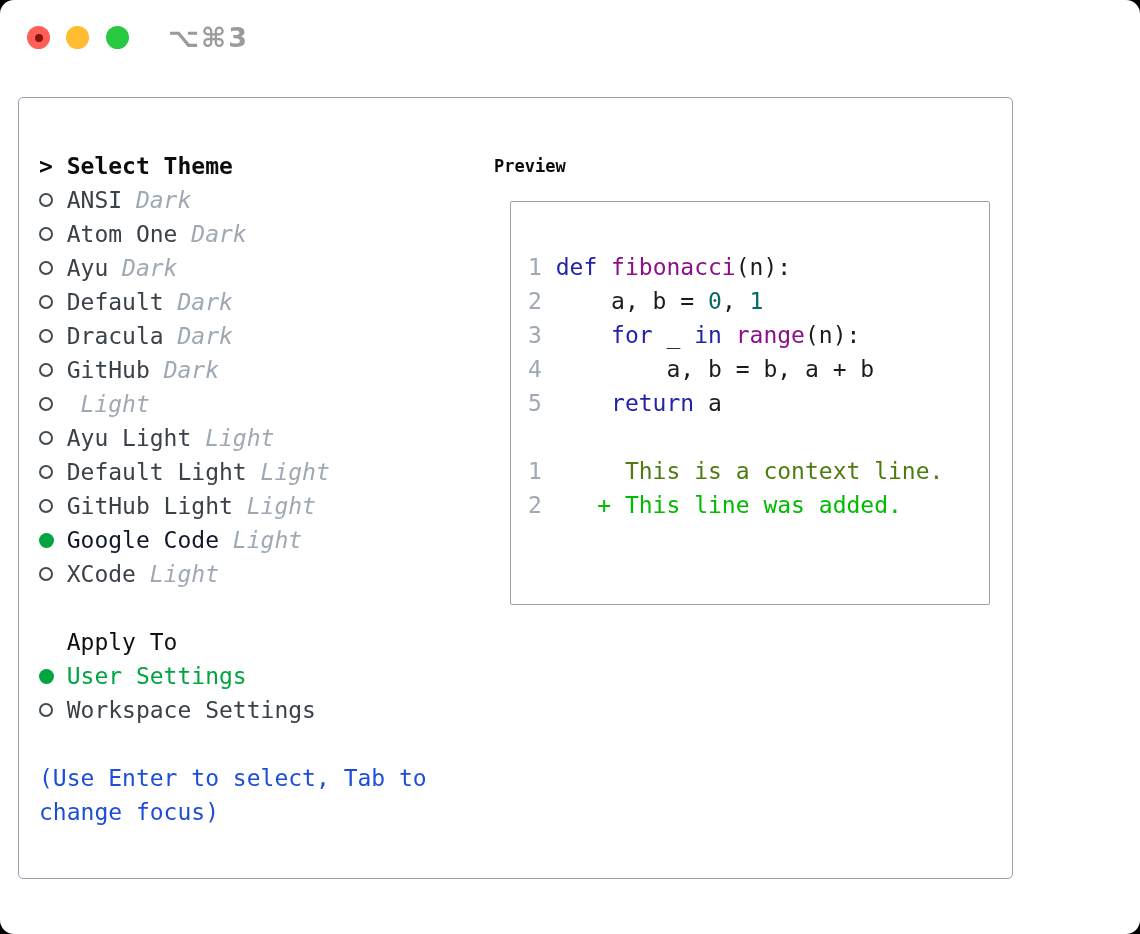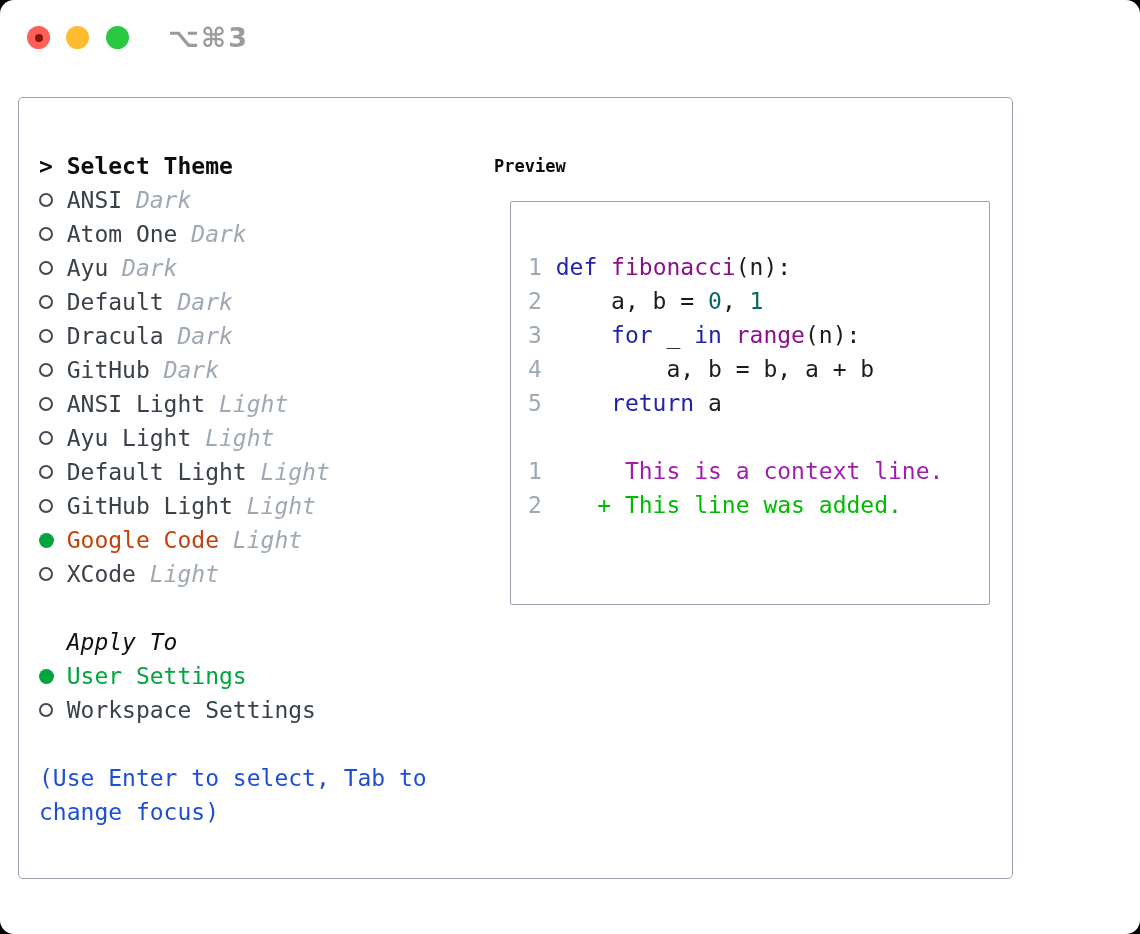--- a/index.html
+++ b/index.html
@@ -35,43 +35,43 @@
   
   .left-col{position:absolute;left:20px;top:51px;width:440px;}
   .row{white-space:pre;height:34px;display:flex;align-items:center;}
   .bullet{display:inline-flex;width:2ch;align-items:center;flex:none;}
   .dot{width:14px;height:14px;border-radius:50%;border:2px solid #434a52;box-sizing:border-box;}
   .dot.filled{border:none;background:#00a53f;width:15px;height:15px;}
   .list-header{font-weight:bold;color:#0c0c0c;}
   .list-header .prefix{display:inline-block;width:2ch;}
   .t-name{color:#3a4149;}
   .t-variant{color:#9fa9b3;margin-left:1ch;font-style:italic;}
-  .row.selected .t-name{color:#c2410c;}
+  .row.selected .t-name{color:#0f172a;}
   .spacer{height:34px;}
-  .apply-header{color:#101010;padding-left:2ch;height:34px;display:flex;align-items:center;font-style:italic;}
+  .apply-header{color:#101010;padding-left:2ch;height:34px;display:flex;align-items:center;}
   .row.selected .opt-label{color:#00a53f;}
   .opt-label{color:#3a4149;}
   .hint{color:#1d4ed8;max-width:420px;line-height:34px;margin-top:34px;}
   
   .preview-heading{
     position:absolute;left:475px;top:51px;height:34px;display:flex;align-items:center;
     font-weight:bold;color:#0c0c0c;font-size:17px;
   }
   .preview-box{
     position:absolute;left:491px;top:103px;width:478px;height:402px;
     border:1.5px solid #9aa2ad;border-radius:2px;background:#fff;
   }
   .preview-code{position:absolute;left:17px;top:48px;}
   .code-line{white-space:pre;height:34px;font-size:23px;line-height:34px;color:#1b1b1b;}
   .ln{display:inline-block;width:2ch;color:#9fa9b3;}
   .seg-pln{color:#1b1b1b;}
   .seg-kw{color:#2222aa;}
   .seg-title{color:#8b0f8b;}
   .seg-num{color:#086868;}
-  .seg-ctx{color:#a21caf;}
+  .seg-ctx{color:#4d7c0f;}
   .seg-del{color:#cc2f22;}
   .seg-add{color:#00bb00;}
 </style>
 </head>
 <body>
 
 <div class="window">
 
   <div class="titlebar">
     <div class="traffic red">
@@ -89,21 +89,21 @@
         <span class="prefix">&gt;</span><span>Select Theme</span>
       </div>
 
       <div id="theme-list">
           <div class="row"><span class="bullet"><span class="dot"></span></span><span class="t-name">ANSI</span><span class="t-variant">Dark</span></div>
           <div class="row"><span class="bullet"><span class="dot"></span></span><span class="t-name">Atom One</span><span class="t-variant">Dark</span></div>
           <div class="row"><span class="bullet"><span class="dot"></span></span><span class="t-name">Ayu</span><span class="t-variant">Dark</span></div>
           <div class="row"><span class="bullet"><span class="dot"></span></span><span class="t-name">Default</span><span class="t-variant">Dark</span></div>
           <div class="row"><span class="bullet"><span class="dot"></span></span><span class="t-name">Dracula</span><span class="t-variant">Dark</span></div>
           <div class="row"><span class="bullet"><span class="dot"></span></span><span class="t-name">GitHub</span><span class="t-variant">Dark</span></div>
-          <div class="row"><span class="bullet"><span class="dot"></span></span><span class="t-name">ANSI Light</span><span class="t-variant">Light</span></div>
+          <div class="row"><span class="bullet"><span class="dot"></span></span><span class="t-variant">Light</span></div>
           <div class="row"><span class="bullet"><span class="dot"></span></span><span class="t-name">Ayu Light</span><span class="t-variant">Light</span></div>
           <div class="row"><span class="bullet"><span class="dot"></span></span><span class="t-name">Default Light</span><span class="t-variant">Light</span></div>
           <div class="row"><span class="bullet"><span class="dot"></span></span><span class="t-name">GitHub Light</span><span class="t-variant">Light</span></div>
           <div class="row selected"><span class="bullet"><span class="dot filled"></span></span><span class="t-name">Google Code</span><span class="t-variant">Light</span></div>
           <div class="row"><span class="bullet"><span class="dot"></span></span><span class="t-name">XCode</span><span class="t-variant">Light</span></div>
         </div>
 
       <div class="spacer"></div>
 
       <div class="apply-header">Apply To</div>

